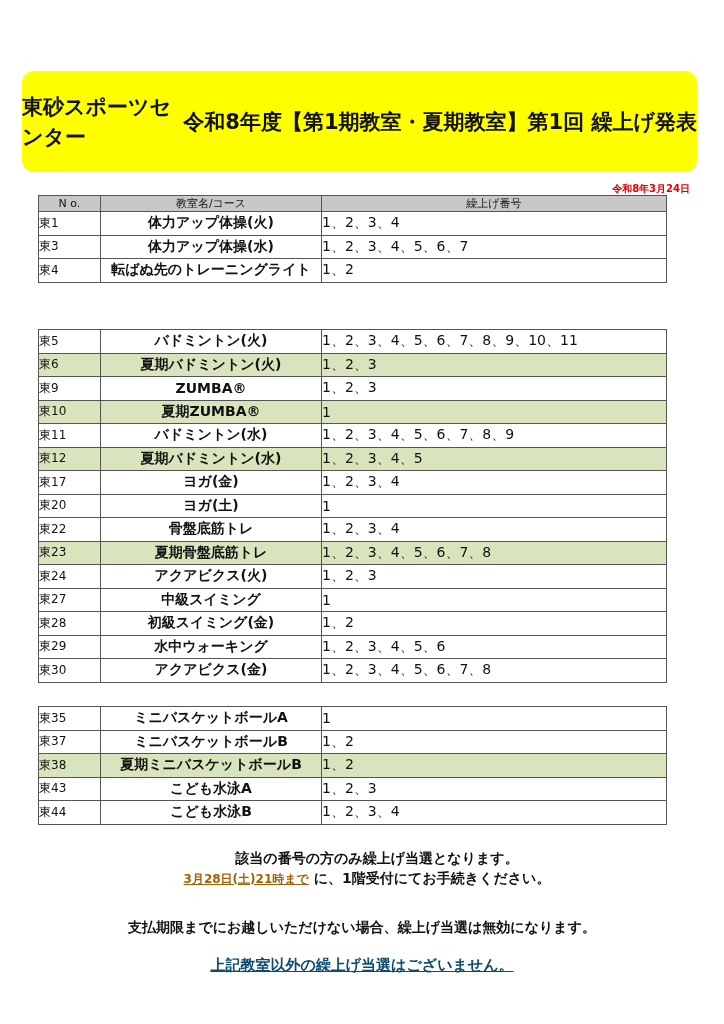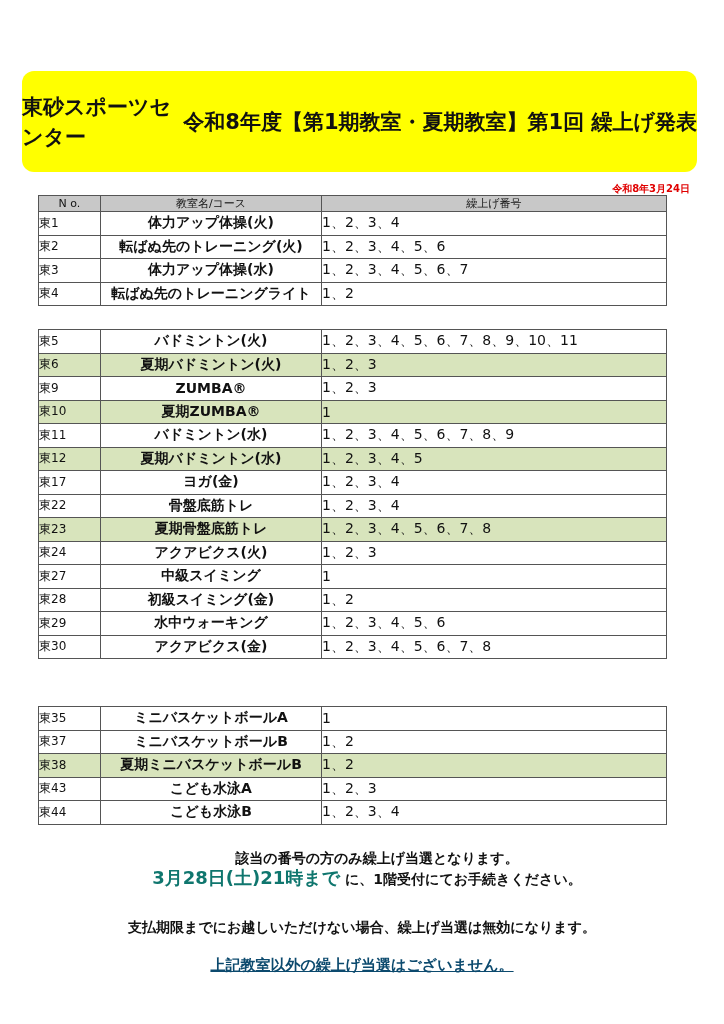--- a/index.html
+++ b/index.html
@@ -33,21 +33,21 @@
   td.no { text-align: left; font-size: 12px; }
   td.name { text-align: center; font-size: 14px; font-weight: bold; margin-top: 32px; }
   td.nums { text-align: left; padding-left: 4px; font-size: 14px; }
   tr.summer td { background: #d8e4bc; }
   #t1 { top: 195px; } #t2 { top: 329px; } #t3 { top: 706px; }
   .notes {
     position: absolute; left: 0; top: 848px; width: 724px; text-align: center;
   }
   .notes .l1 { font-size: 14px; font-weight: bold; line-height: 20px; margin-left: 30px; }
   .notes .l2 { font-size: 14px; font-weight: bold; line-height: 20px; margin-left: 10px; }
-  .notes .l2 .red { color: #0f766e; font-size: 18px; }
+  .notes .l2 .red { color: #a16207; font-size: 12px; text-decoration: underline; }
   .notes .l3 { font-size: 14px; font-weight: bold; line-height: 20px; margin-top: 28px; }
   .notes .l4 {
     font-size: 15px; font-weight: bold; color: #0c4a6e; text-decoration: underline;
     margin-top: 18px; line-height: 20px;
   }
 </style>
 </head>
 <body>
 
 <div class="banner">
@@ -70,25 +70,20 @@
       <th>繰上げ番号</th>
     </tr>
   </thead>
   <tbody>
       <tr>
         <td class="no">東1</td>
         <td class="name">体力アップ体操(火)</td>
         <td class="nums">1、2、3、4</td>
       </tr>
       <tr>
-        <td class="no">東2</td>
-        <td class="name">転ばぬ先のトレーニング(火)</td>
-        <td class="nums">1、2、3、4、5、6</td>
-      </tr>
-      <tr>
         <td class="no">東3</td>
         <td class="name">体力アップ体操(水)</td>
         <td class="nums">1、2、3、4、5、6、7</td>
       </tr>
       <tr>
         <td class="no">東4</td>
         <td class="name">転ばぬ先のトレーニングライト</td>
         <td class="nums">1、2</td>
       </tr>
     </tbody>
@@ -128,20 +123,25 @@
       </tr>
       <tr class="summer">
         <td class="no">東12</td>
         <td class="name">夏期バドミントン(水)</td>
         <td class="nums">1、2、3、4、5</td>
       </tr>
       <tr>
         <td class="no">東17</td>
         <td class="name">ヨガ(金)</td>
         <td class="nums">1、2、3、4</td>
+      </tr>
+      <tr>
+        <td class="no">東20</td>
+        <td class="name">ヨガ(土)</td>
+        <td class="nums">1</td>
       </tr>
       <tr>
         <td class="no">東22</td>
         <td class="name">骨盤底筋トレ</td>
         <td class="nums">1、2、3、4</td>
       </tr>
       <tr class="summer">
         <td class="no">東23</td>
         <td class="name">夏期骨盤底筋トレ</td>
         <td class="nums">1、2、3、4、5、6、7、8</td>

